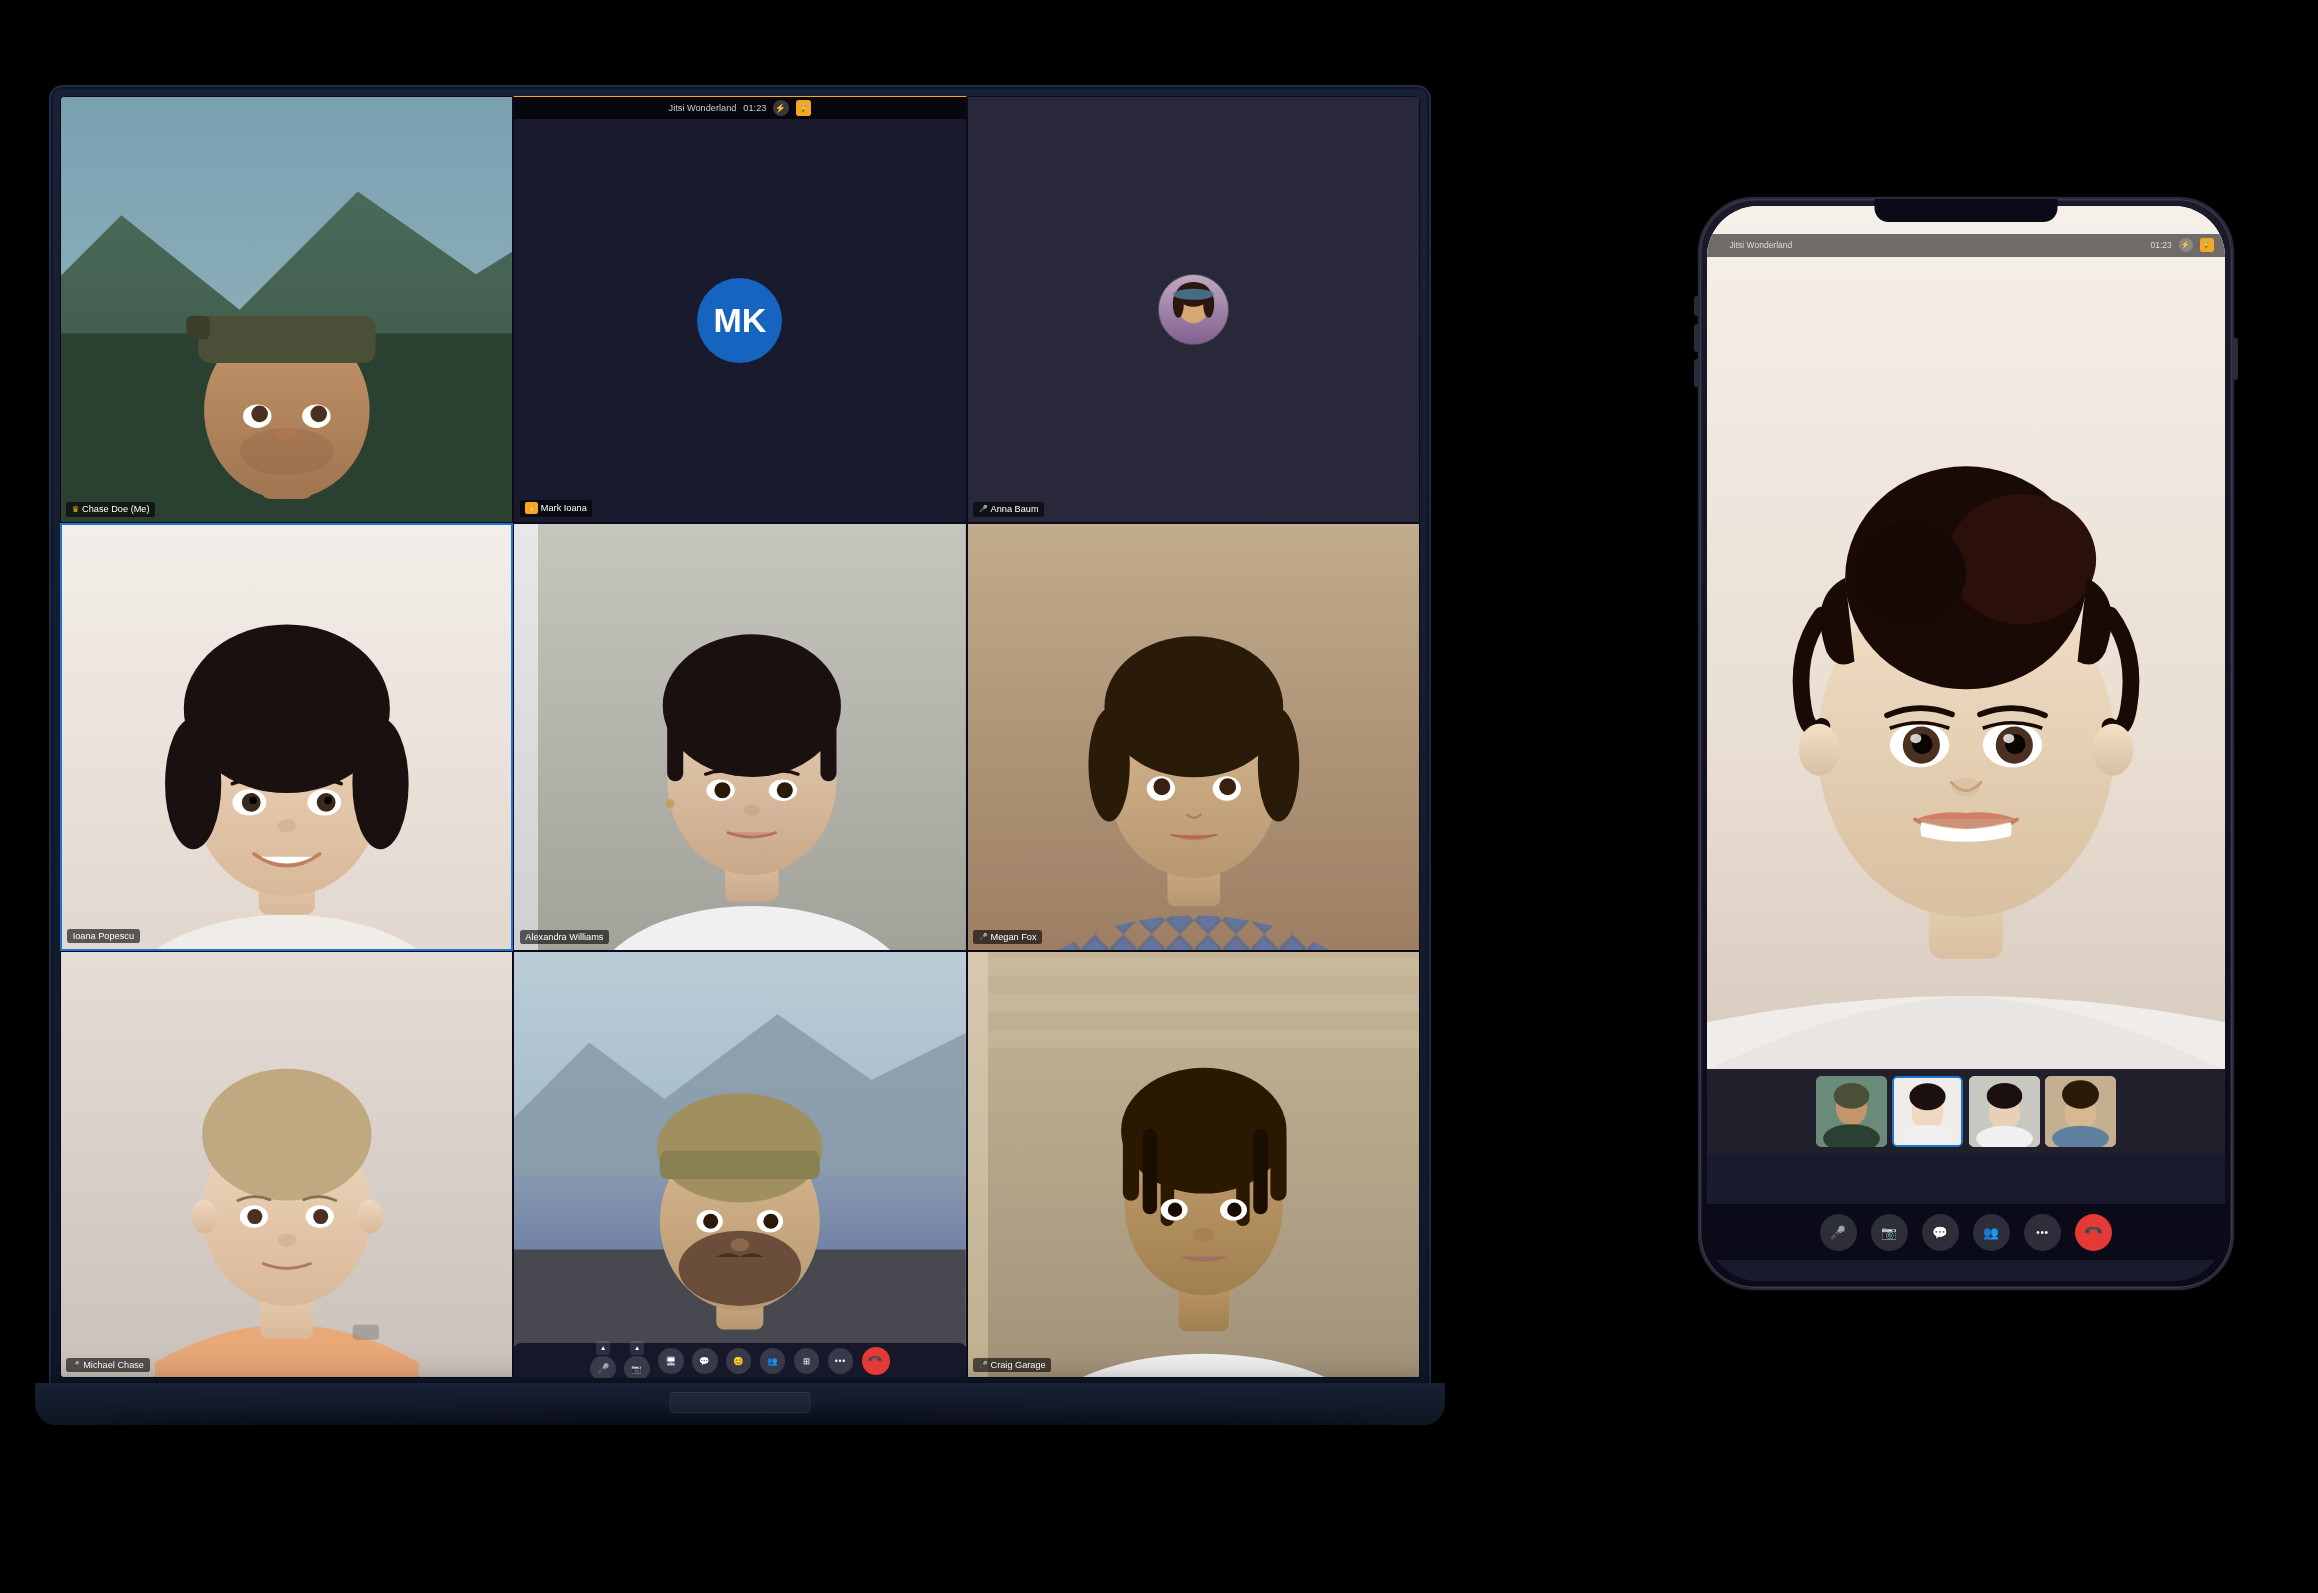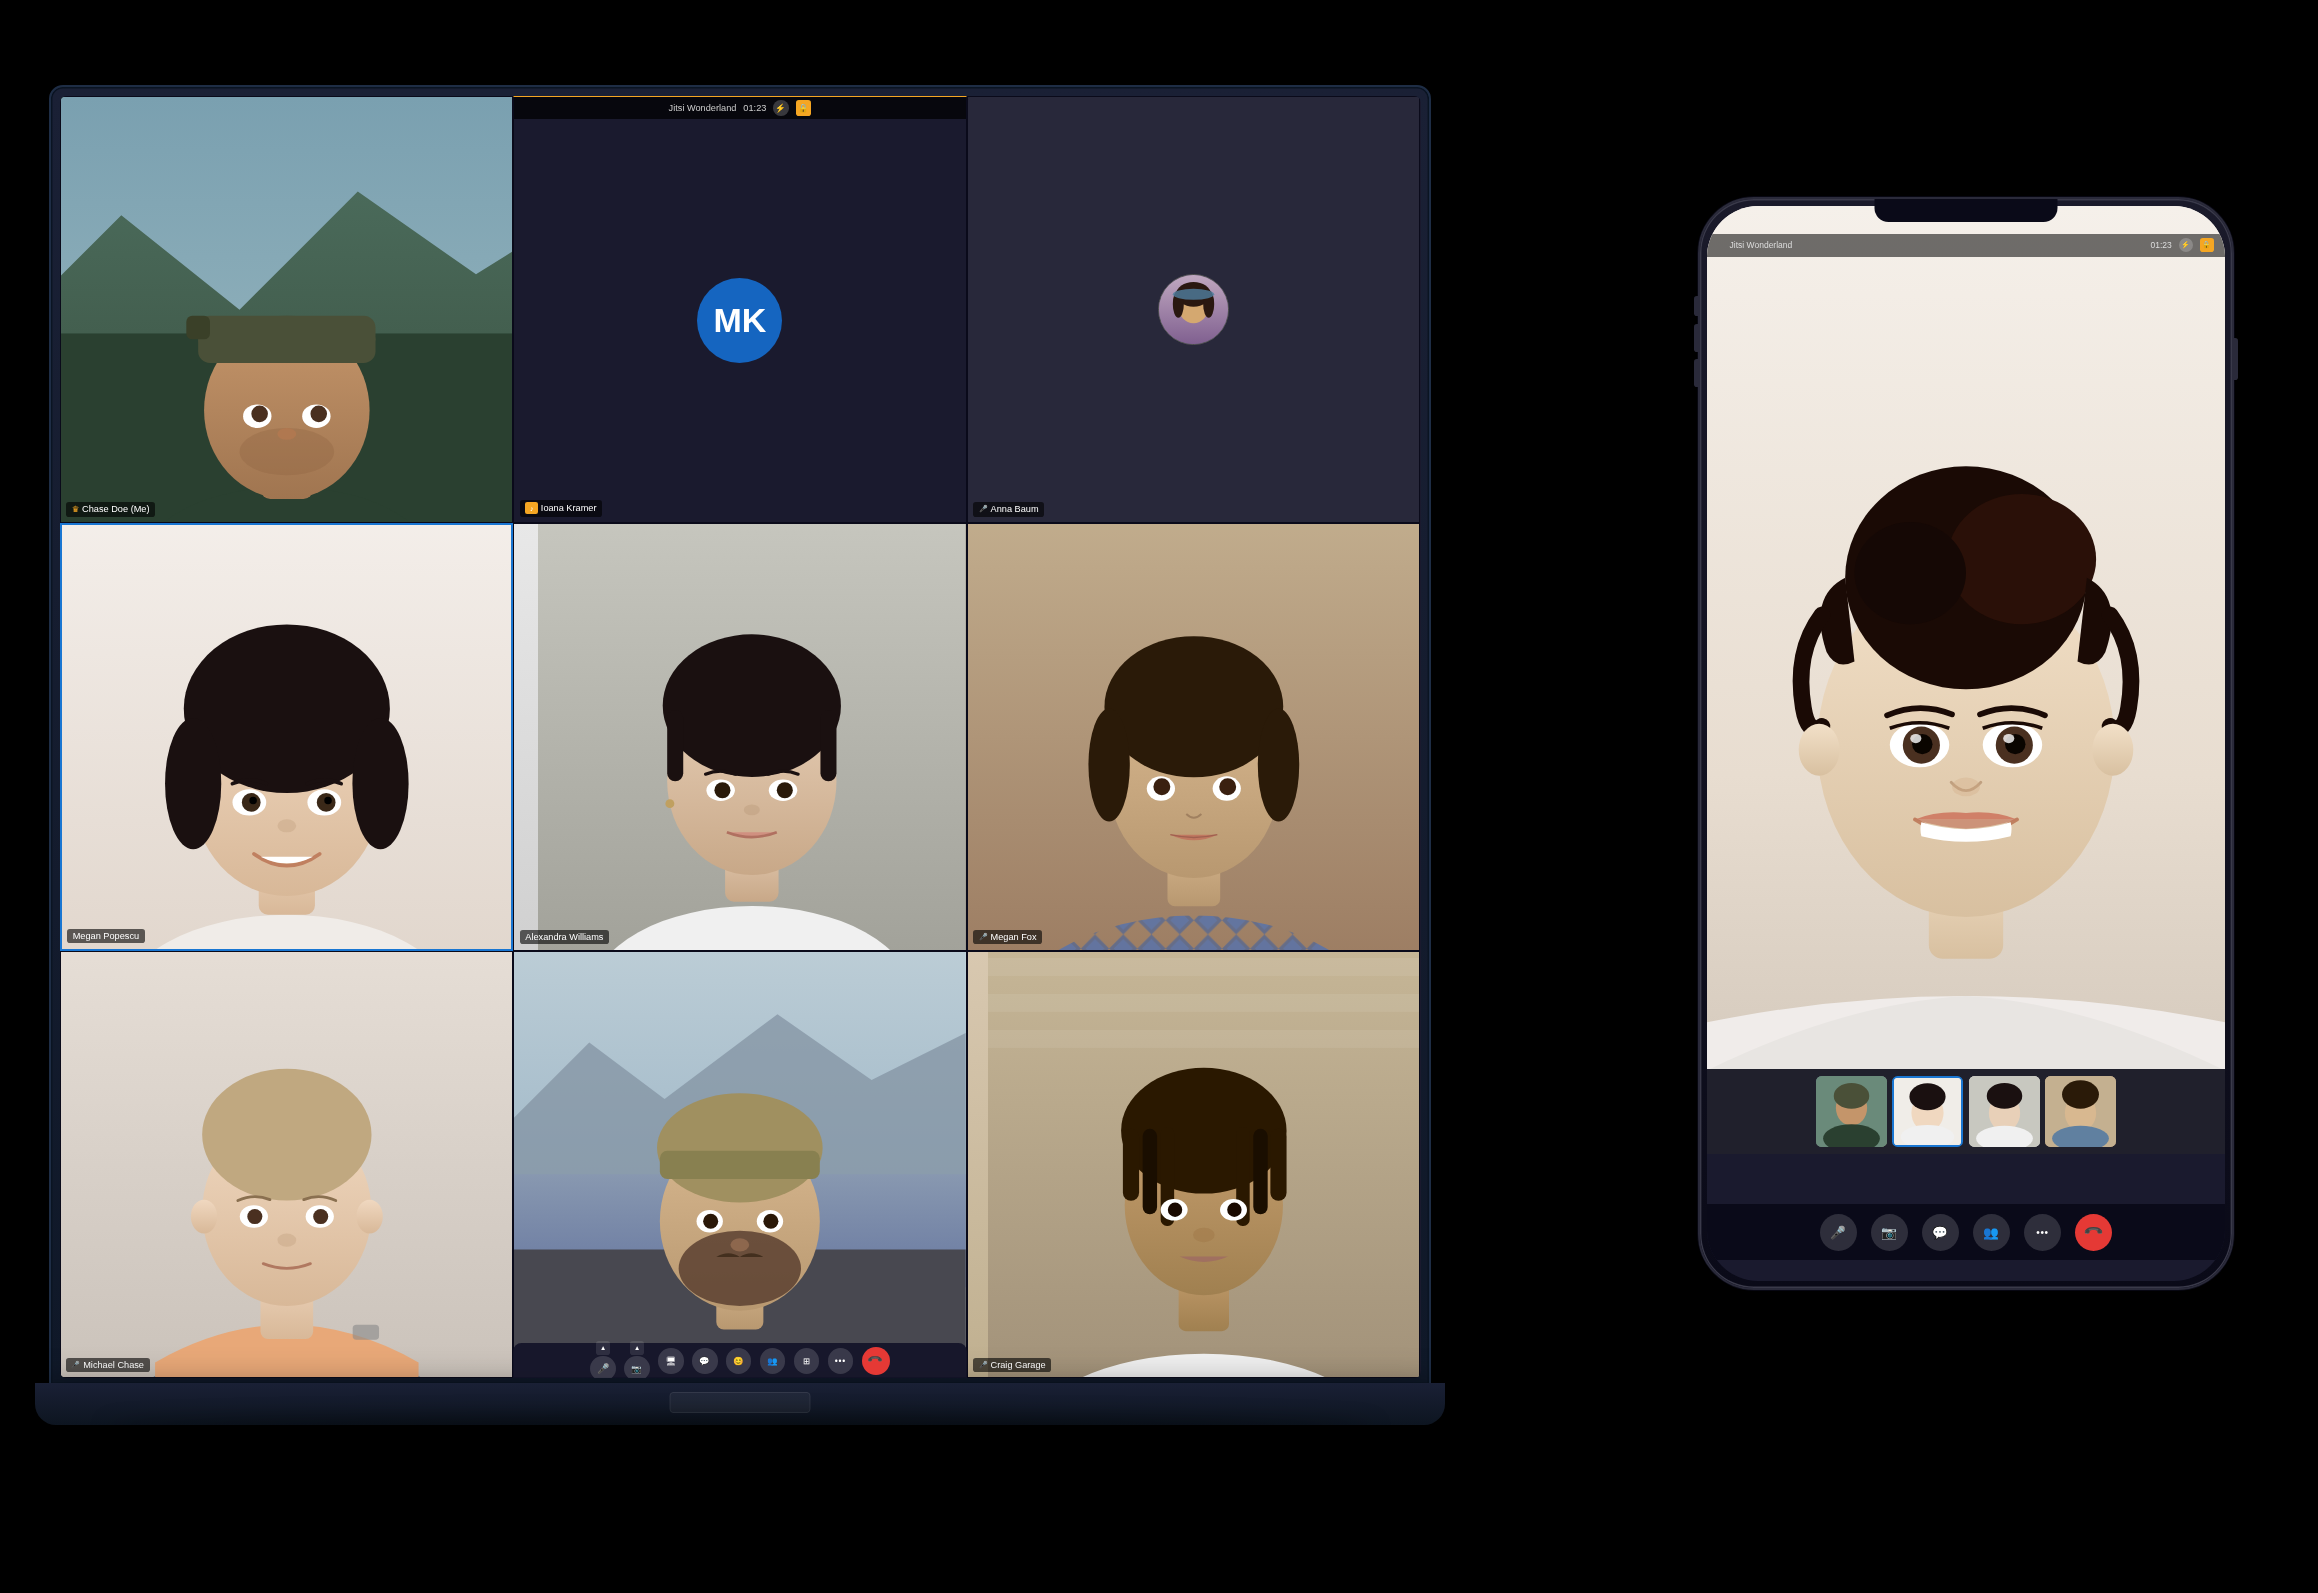--- a/index.html
+++ b/index.html
@@ -484,21 +484,21 @@
             <span style="font-size:9.2px; color:#ccc;">Jitsi Wonderland</span>
             <span style="font-size:9.2px; color:#ccc;">01:23</span>
             <div style="width:15.5px;height:15.5px;border-radius:50%;background:rgba(255,255,255,0.2);display:flex;align-items:center;justify-content:center;font-size:8.5px;">⚡</div>
             <div style="width:15.5px;height:15.5px;border-radius:2.8px;background:#f5a623;display:flex;align-items:center;justify-content:center;font-size:8.5px;">🔒</div>
           </div>
           <div class="cell-center-content" style="padding-top:22.6px;">
             <div class="mk-avatar">MK</div>
           </div>
           <div class="name-badge">
             <span class="speaker-indicator">♪</span>
-            <span>Ioana Kramer</span>
+            <span>Mark Ioana</span>
           </div>
         </div>
 
         <div class="grid-cell cell-anna">
           <div style="width:100%;height:100%;display:flex;align-items:center;justify-content:center;background:#28283a;">
 
             <div class="anna-circle">
               <svg width="71" height="71" viewBox="0 0 100 100">
                 <defs>
                   <linearGradient id="annaGrad" x1="0" y1="0" x2="0" y2="1">
@@ -560,21 +560,21 @@
               <path d="M262,320 Q280,312 298,320" stroke="#1a1010" stroke-width="4" fill="none" stroke-linecap="round"></path>
 
               <ellipse cx="240" cy="365" rx="10" ry="7" fill="#c8a888" opacity="0.5"></ellipse>
 
               <path d="M205,395 Q240,420 275,395" stroke="#c08060" stroke-width="4" fill="none" stroke-linecap="round"></path>
 
               <path d="M212,398 Q240,412 268,398" fill="#fff" stroke="none"></path>
             </svg>
           </div>
           <div class="name-badge">
-            <span>Megan Popescu</span>
+            <span>Ioana Popescu</span>
           </div>
         </div>
 
         <div class="grid-cell cell-alexandra">
           <div class="face-container bg-woman-dark">
             <svg width="100%" height="100%" viewBox="0 0 480 540" preserveAspectRatio="xMidYMid slice">
               <defs>
                 <linearGradient id="bgAlex" x1="0" y1="0" x2="0" y2="1">
                   <stop offset="0%" stop-color="#c8c8c0"></stop>
                   <stop offset="100%" stop-color="#a0a098"></stop>

